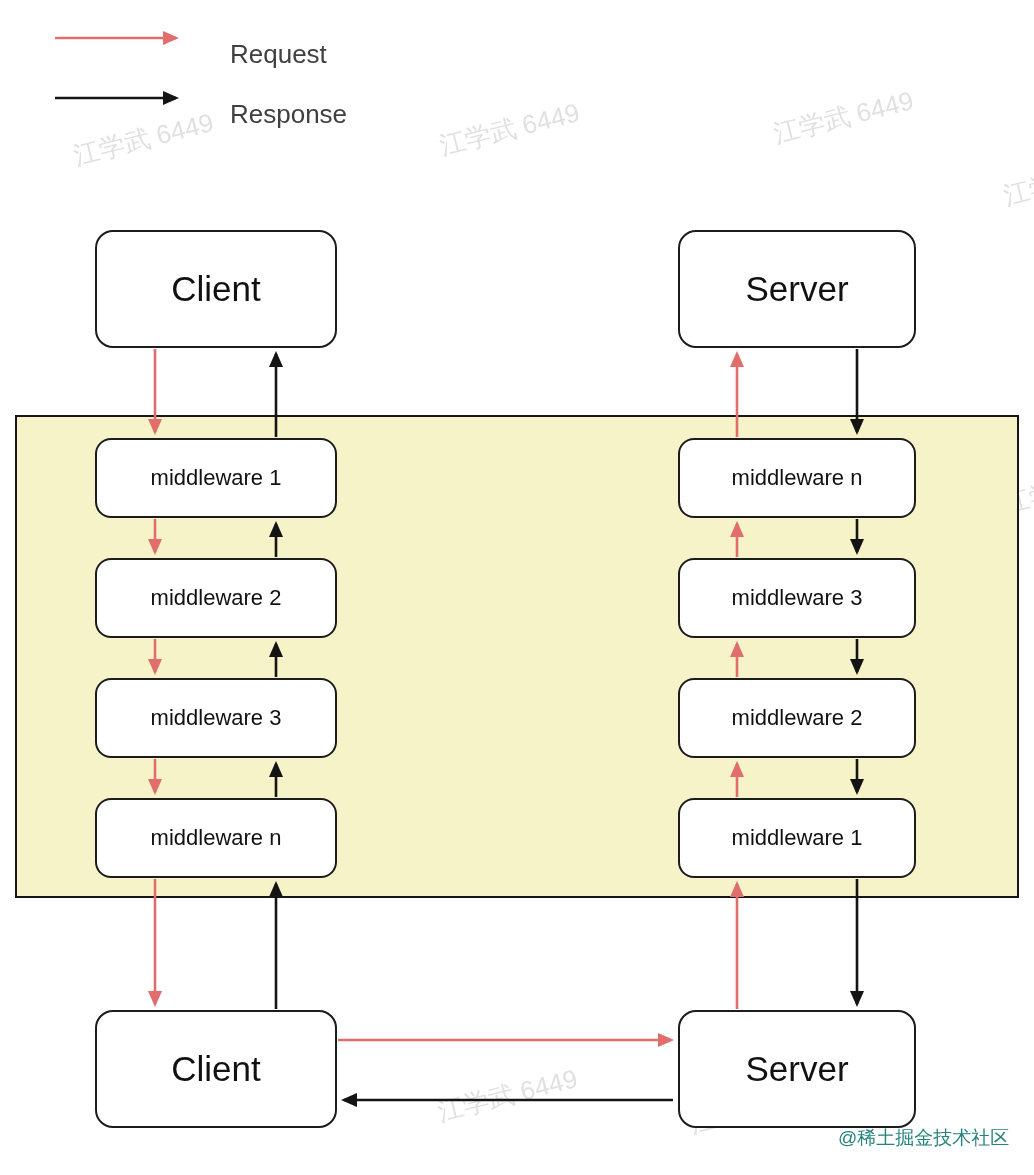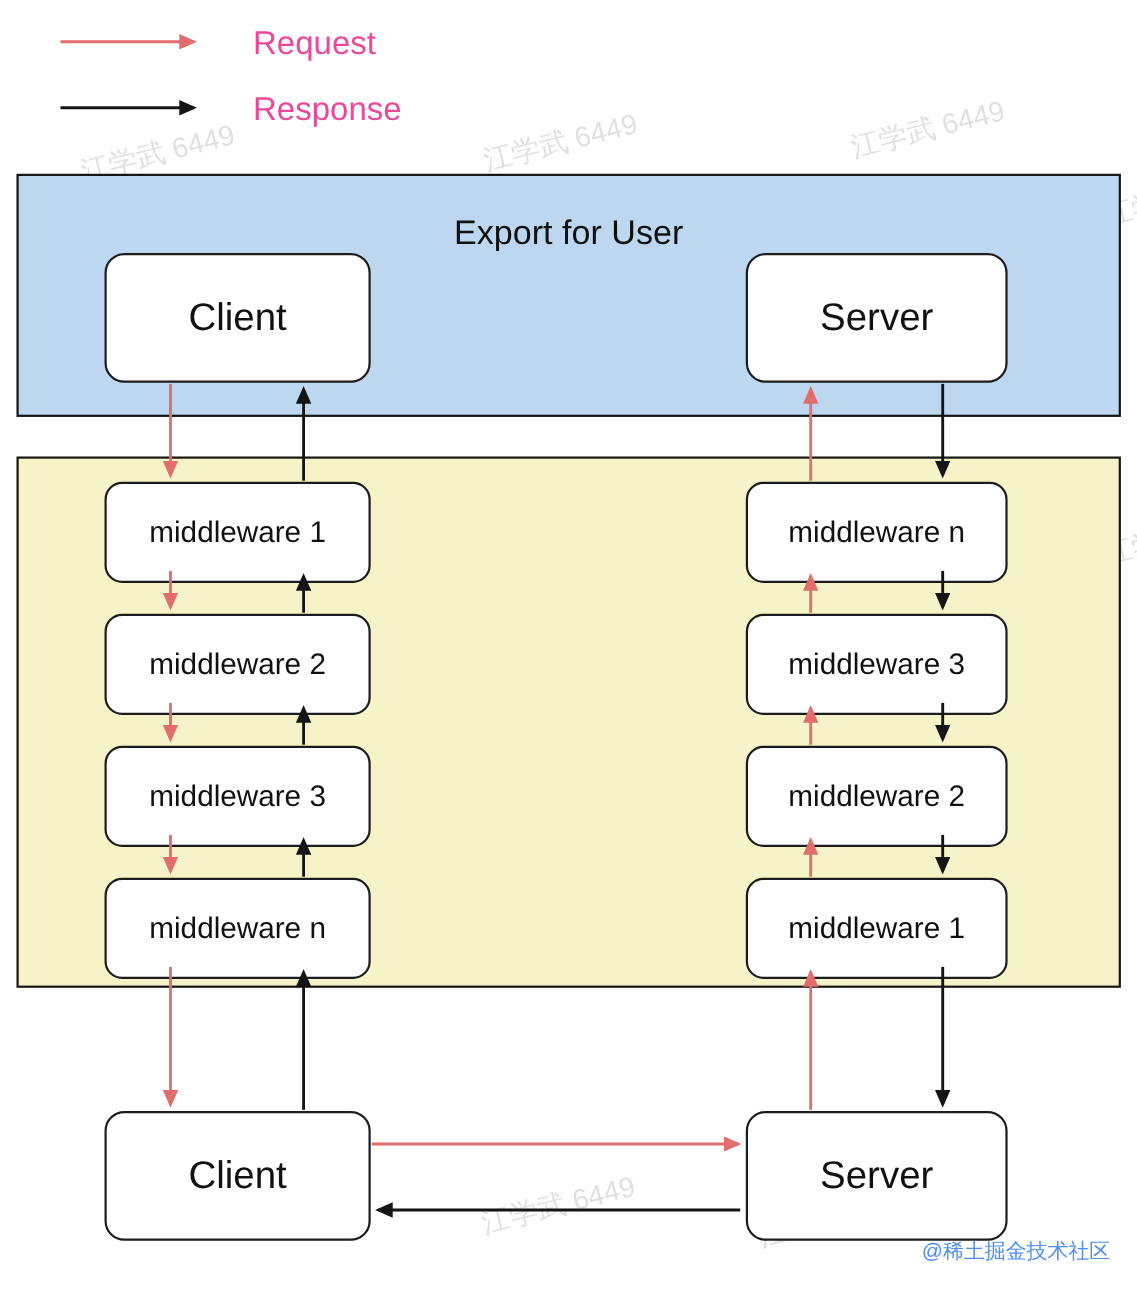--- a/index.html
+++ b/index.html
@@ -10,23 +10,24 @@
     position: relative;
     width: 1034px;
     height: 1175px;
     background: #ffffff;
     overflow: hidden;
   }
 
   
   .legend-label {
     position: absolute;
-    font-size: 30px;
-    color: #ec4899;
+    font-size: 26px;
+    color: #404040;
     white-space: nowrap;
+    margin-top: 16px;
   }
   .legend-label.request  { left: 230px; top: 23px; }
   .legend-label.response { left: 230px; top: 83px; text-align: center; }
 
   
   .section {
     position: absolute;
     left: 15px;
     width: 1004px;
     border: 2px solid #161616;
@@ -50,21 +51,21 @@
     position: absolute;
     background: #ffffff;
     border: 2px solid #1c1c1c;
     border-radius: 18px;
     display: flex;
     align-items: center;
     justify-content: center;
     white-space: nowrap;
   }
   .node.big   { width: 242px; height: 118px; font-size: 35px; }
-  .node.small { width: 242px; height: 92px;  font-size: 27px; border-radius: 16px; }
+  .node.small { width: 242px; height: 80px;  font-size: 22px; border-radius: 16px; }
 
   .node.client-top    { left: 95px;  top: 230px; }
   .node.server-top    { left: 678px; top: 230px; width: 238px; }
   .node.client-bottom { left: 95px;  top: 1010px; }
   .node.server-bottom { left: 678px; top: 1010px; width: 238px; }
 
   .node.mw-l { left: 95px; }
   .node.mw-r { left: 678px; width: 238px; }
   .node.row0 { top: 438px; }
   .node.row1 { top: 558px; }
@@ -91,21 +92,21 @@
     opacity: 0.55;
     transform: rotate(-14deg);
     white-space: nowrap;
     pointer-events: none;
   }
   .credit {
     position: absolute;
     left: 838px;
     top: 1125px;
     font-size: 19px;
-    color: #3b82f6;
+    color: #0f766e;
     opacity: 0.9;
     white-space: nowrap;
   }
 </style>
 </head>
 <body>
 
 <div class="canvas">
 
   <div class="legend-label request">Request</div>
@@ -117,23 +118,20 @@
   <div class="wm" style="left:1002px;top:162px;">江学武 6449</div>
   <div class="wm" style="left:70px;  top:458px;">江学武 6449</div>
   <div class="wm" style="left:436px; top:448px;">江学武 6449</div>
   <div class="wm" style="left:1002px;top:470px;">江学武 6449</div>
   <div class="wm" style="left:72px;  top:766px;">江学武 6449</div>
   <div class="wm" style="left:438px; top:756px;">江学武 6449</div>
   <div class="wm" style="left:772px; top:748px;">江学武 6449</div>
   <div class="wm" style="left:436px; top:1078px;">江学武 6449</div>
   <div class="wm" style="left:688px; top:1090px;">江学武 6449</div>
 
-  <div class="section export">
-    <div class="section-title">Export for User</div>
-  </div>
 
   <div class="section middleware"></div>
 
 
   <div class="node big client-top">Client</div>
   <div class="node big server-top">Server</div>
 
   <div class="node small mw-l row0">middleware 1</div>
   <div class="node small mw-l row1">middleware 2</div>
   <div class="node small mw-l row2">middleware 3</div>

